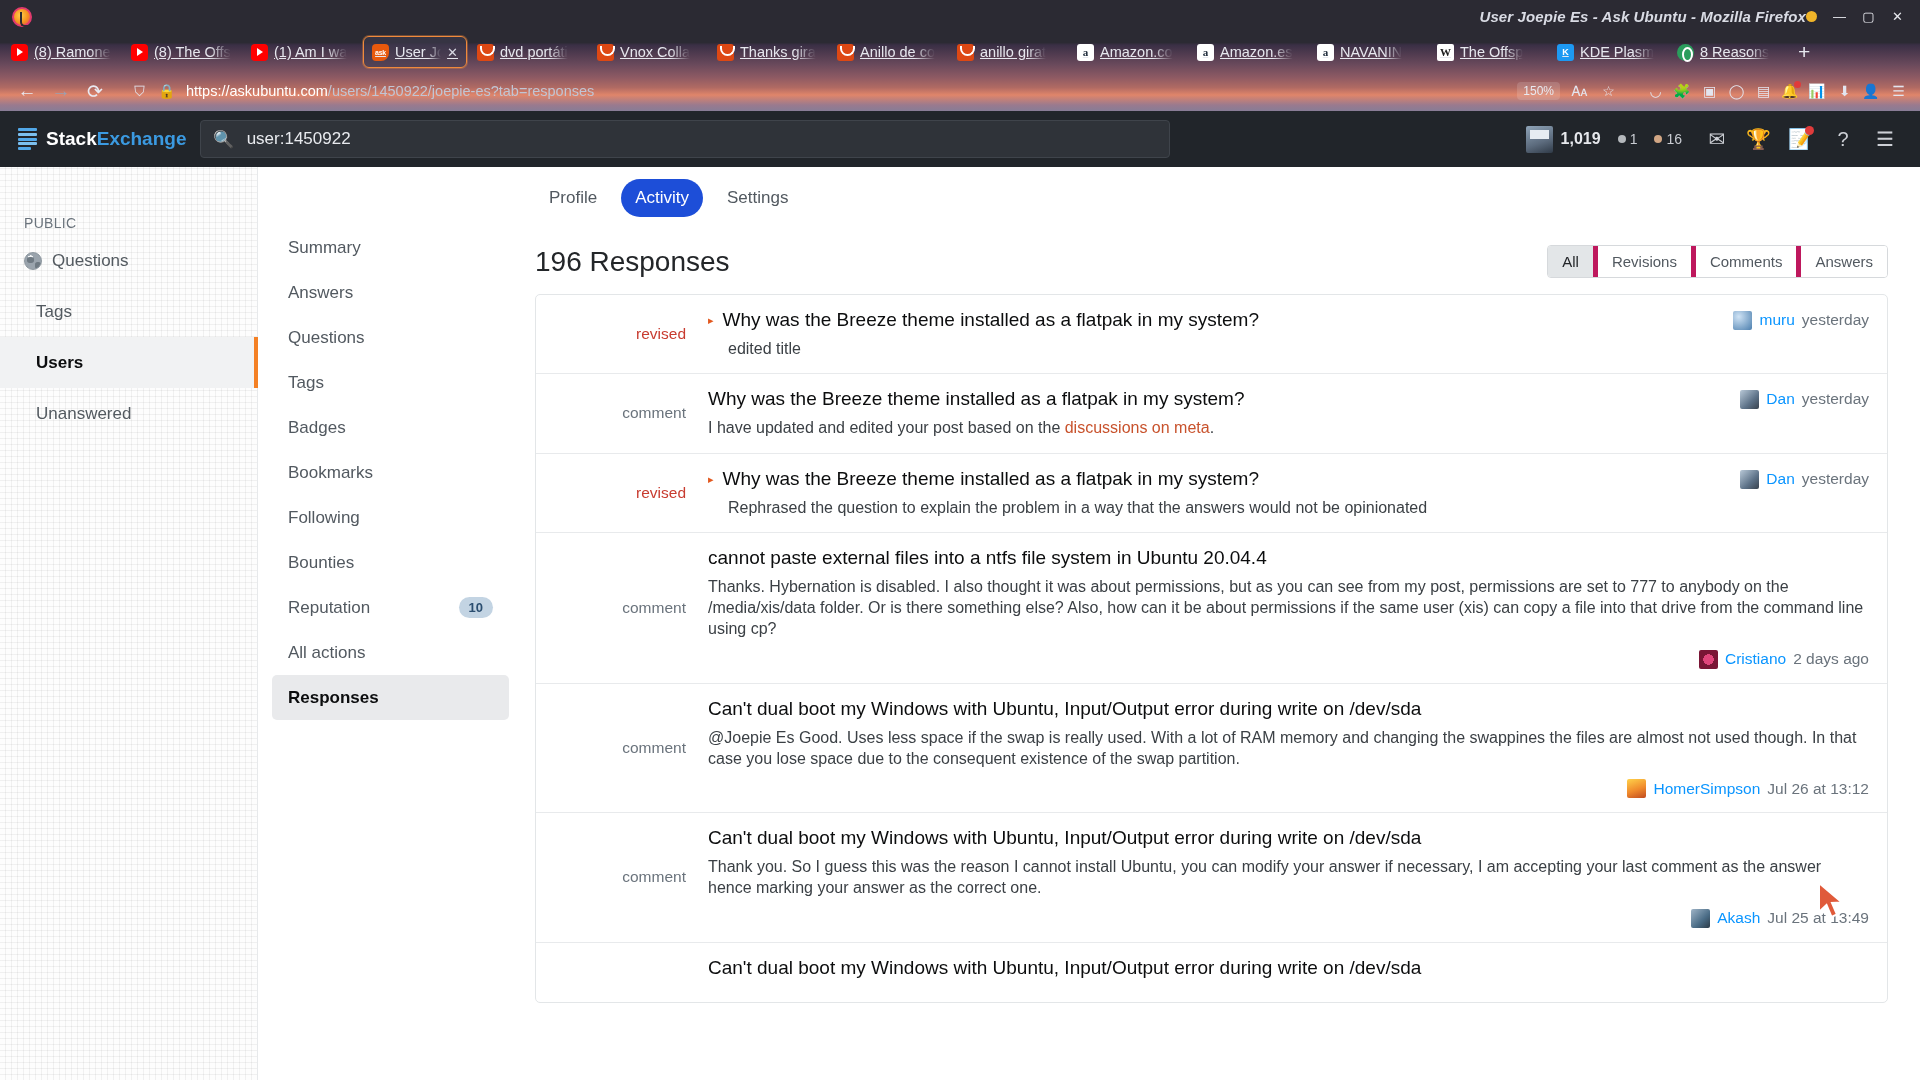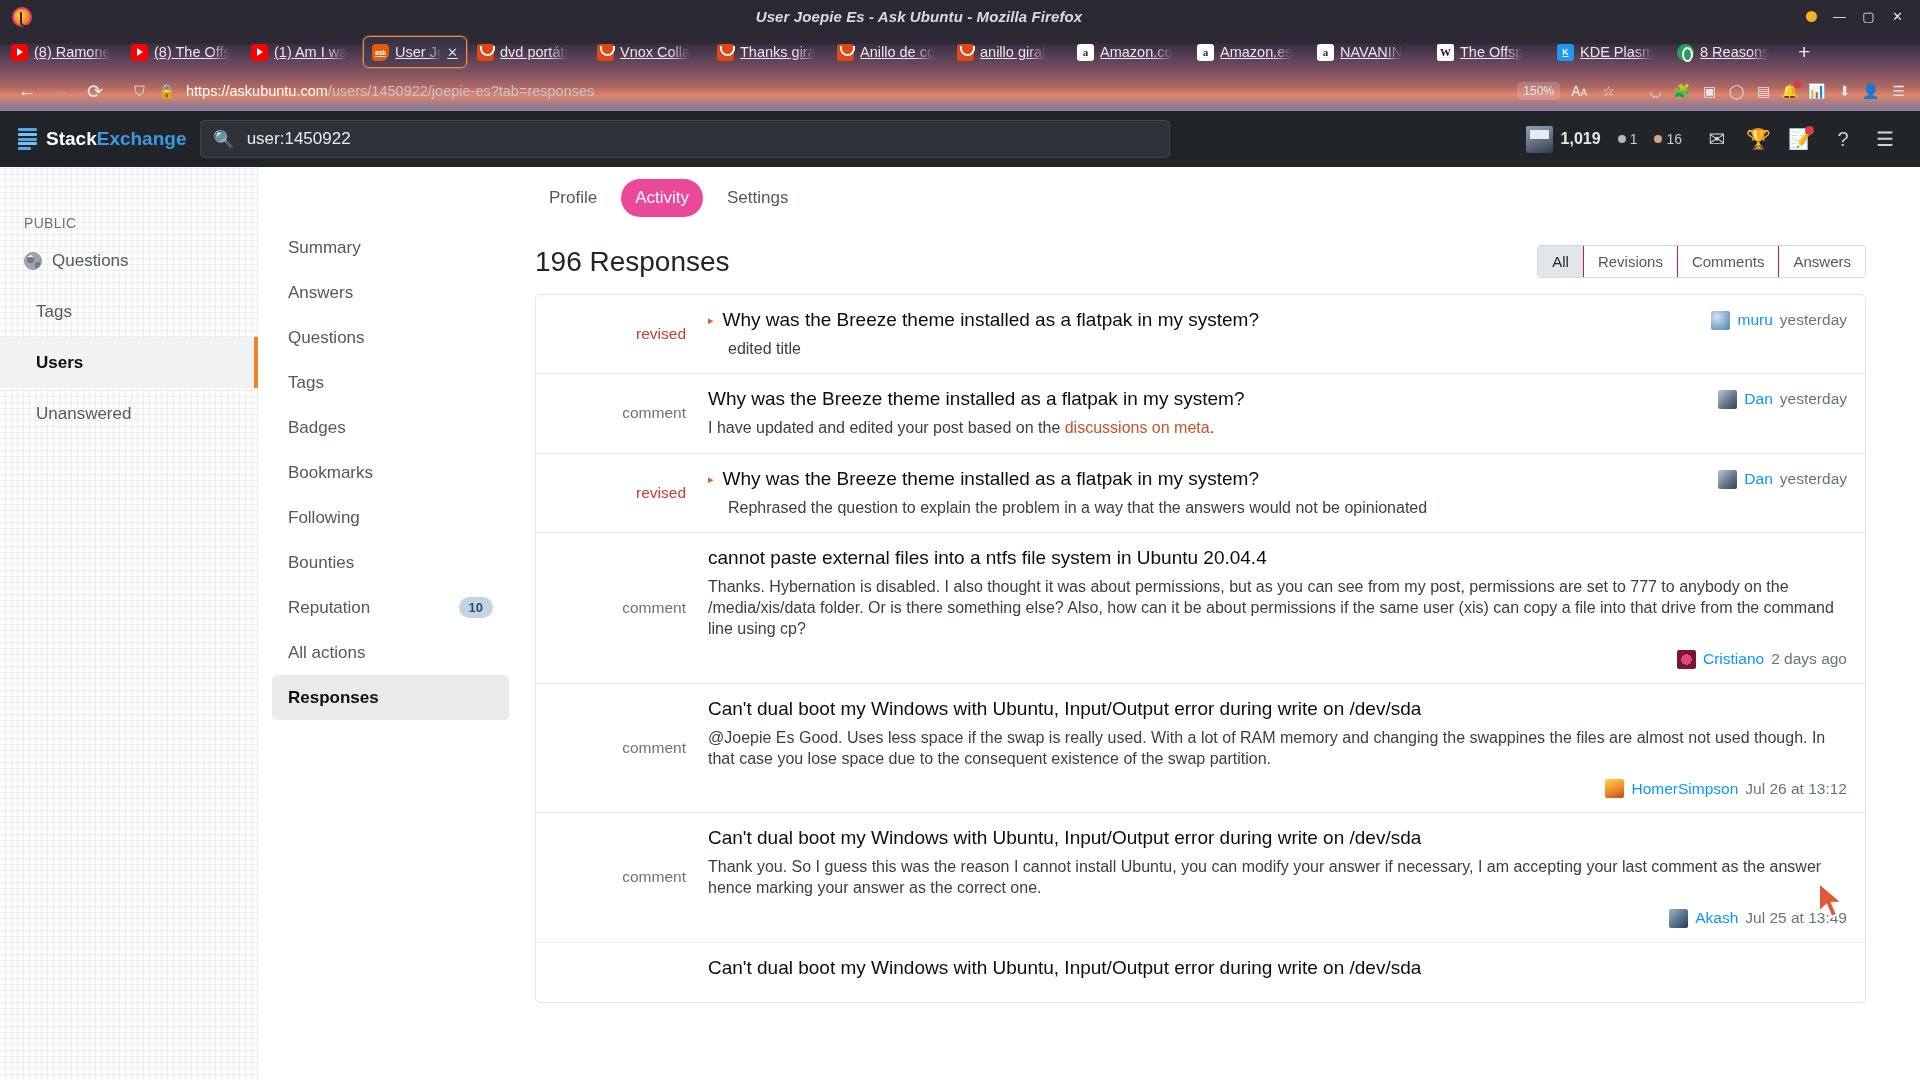--- a/index.html
+++ b/index.html
@@ -34,21 +34,21 @@
     background: radial-gradient(circle at 40% 40%, #ffd04a 0%, #f5911e 55%, #e23a6e 100%);
     flex: 0 0 auto; margin-left: 2px;
     position: relative;
   }
   .ff-logo::after{
     content:""; position:absolute; left:6px; top:3px; width:6px; height:13px;
     border-left: 2px solid #2b2a33; border-bottom: 2px solid #2b2a33;
     border-radius: 0 0 0 5px;
   }
   .win-title {
-    flex: 1; text-align: center; color: #d9dbe4;
+    flex: 1; text-align: right; color: #d9dbe4;
     font-size: 15px; font-weight: bold; font-style: italic;
     letter-spacing: .1px;
     overflow: hidden; white-space: nowrap;
   }
   .win-ctrls { display: flex; align-items: center; gap: 16px; padding-right: 6px; }
   .wc { width: 13px; height: 13px; color: #e8e9ef; font-size: 13px; line-height: 13px; text-align:center;}
   .wc.dot { width: 11px; height: 11px; border-radius: 50%; background: #f0b429; }
 
   .tabstrip {
     position: relative; z-index: 2;
@@ -184,31 +184,31 @@
   .sn-item {
     height: 45px; display: flex; align-items: center; justify-content: space-between;
     margin: 0 14px; padding: 0 16px; border-radius: 5px;
     color: #525960; font-size: 17px;
   }
   .sn-item.sel { background: #e9eaec; color: #0c0d0e; font-weight: bold; }
   .sn-pill { background: #c3d4e3; color: #2b4e70; font-size: 13px; font-weight: bold;
     border-radius: 11px; padding: 3px 10px; }
 
   
-  .maincol { flex: 1; min-width: 0; padding-right: 54px; position: relative;}
+  .maincol { flex: 1; min-width: 0; padding-right: 32px; position: relative;}
   .tabs-top { display: flex; align-items: center; gap: 10px; padding: 12px 0 0 12px; }
   .ptab { font-size: 17px; color: #525960; padding: 9px 14px; border-radius: 999px; }
-  .ptab.active { background: #ec4899; color: #fff; }
+  .ptab.active { background: #1d4ed8; color: #fff; }
 
   .resp-head { display: flex; align-items: flex-end; padding: 28px 0 0 12px; }
   .resp-title { font-size: 28px; color: #232629; font-weight: normal; }
   .filters { margin-left: auto; display: flex; border: 1px solid #d6d9dc; border-radius: 4px; overflow: hidden; }
   .filters .f {
     padding: 7px 14px; font-size: 15px; color: #525960; background: #fff;
-    border-left: 1px solid #be185d;
+    border-left: 5px solid #be185d;
   }
   .filters .f:first-child { border-left: 0; }
   .filters .f.active { background: #e3e6e8; color: #232629; }
 
   .resp-list { margin: 16px 0 0 12px; border: 1px solid #e3e6e8; border-radius: 5px; background:#fff;
     overflow: hidden; }
   .resp-row { display: flex; border-top: 1px solid #e8eaec; padding: 14px 18px 14px 0; min-height: 60px;}
   .resp-row:first-child { border-top: 0; }
   .rr-type { width: 172px; flex: 0 0 auto; text-align: right; padding-right: 22px;
      font-size: 15.5px; color: #6a737c; display:flex; align-items:center; justify-content:flex-end;}

